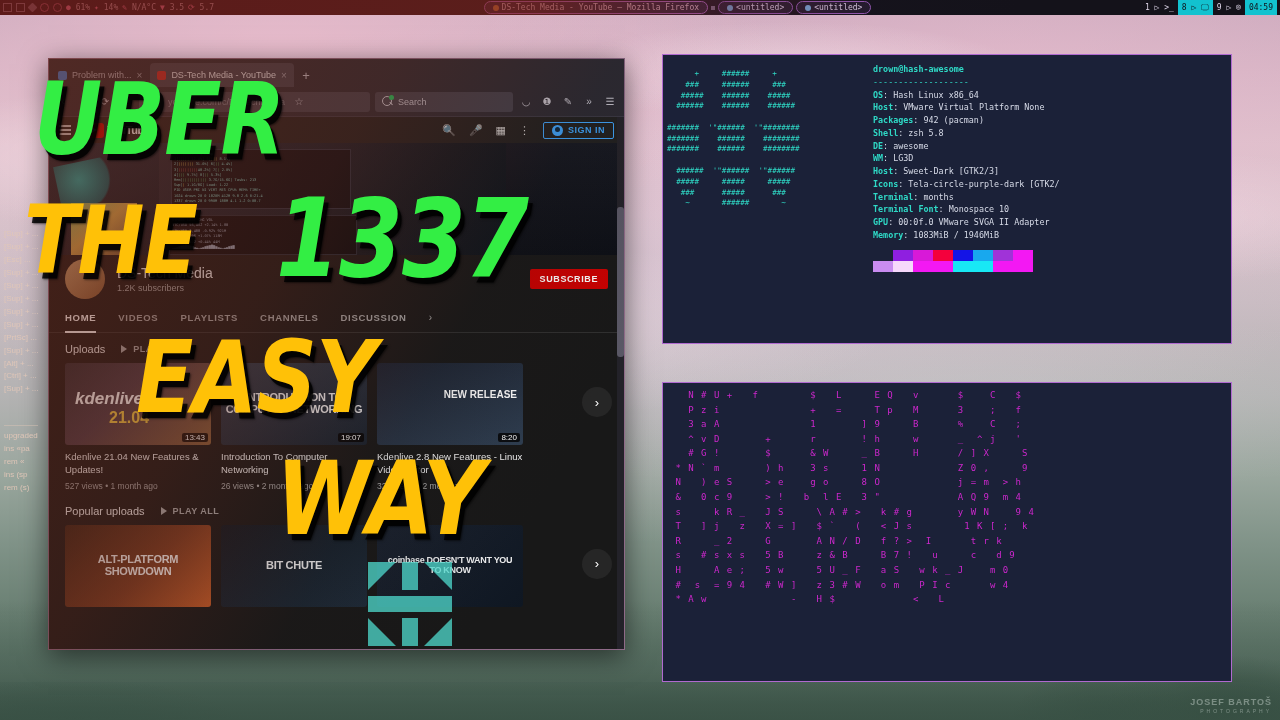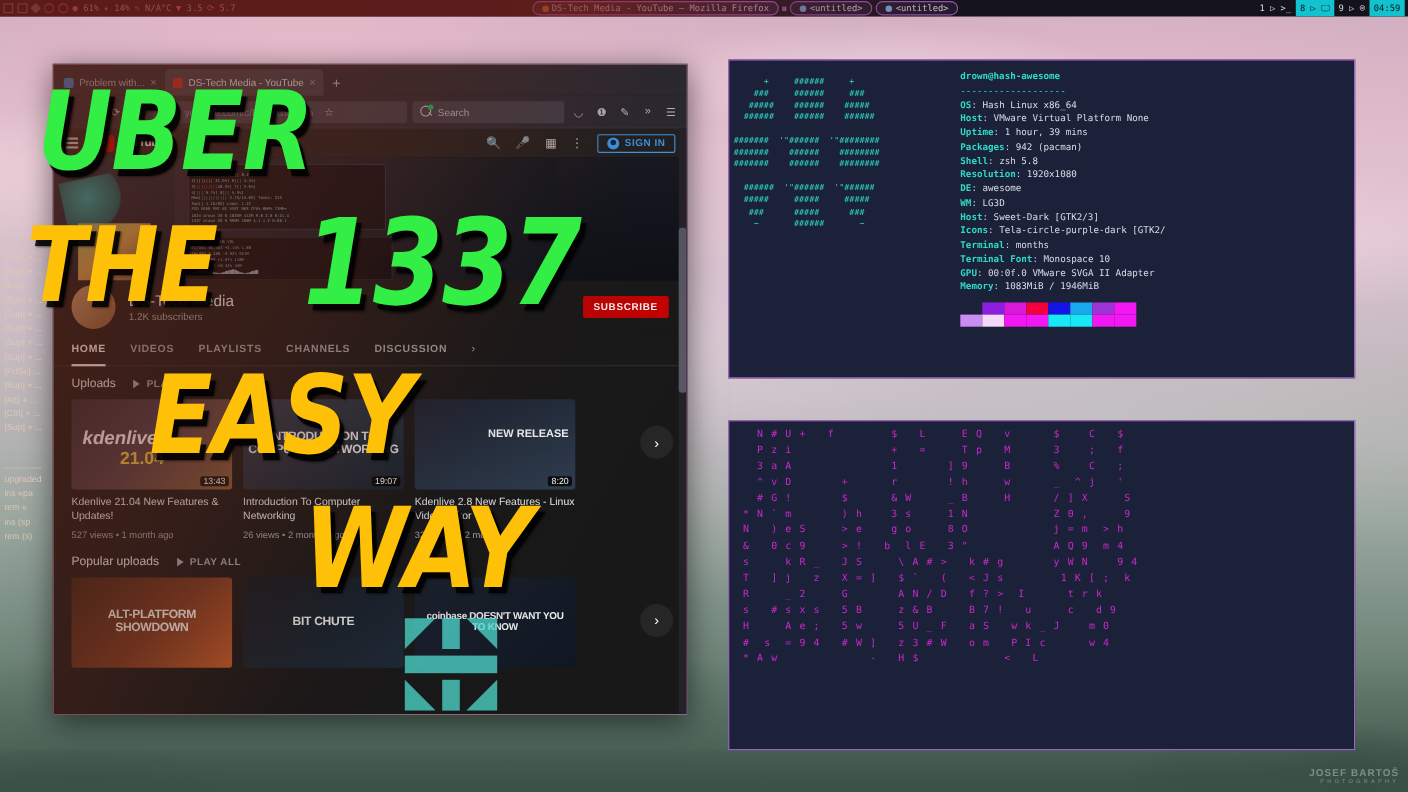--- a/index.html
+++ b/index.html
@@ -559,24 +559,22 @@
   ######  '"######  '"######
   #####     #####     #####
    ###      #####      ###
     ~       ######       ~</pre>
   <div id="nf-info">
     <div class="nf-user">drown@hash-awesome</div>
     <div class="nf-rule">-------------------</div>
     <div id="nf-rows">
         <div class="nf-row"><span class="nf-key">OS</span><span>: Hash Linux x86_64</span></div>
         <div class="nf-row"><span class="nf-key">Host</span><span>: VMware Virtual Platform None</span></div>
-        <div class="nf-row"><span class="nf-key">Uptime</span><span>: 1 hour, 39 mins</span></div>
         <div class="nf-row"><span class="nf-key">Packages</span><span>: 942 (pacman)</span></div>
         <div class="nf-row"><span class="nf-key">Shell</span><span>: zsh 5.8</span></div>
-        <div class="nf-row"><span class="nf-key">Resolution</span><span>: 1920x1080</span></div>
         <div class="nf-row"><span class="nf-key">DE</span><span>: awesome</span></div>
         <div class="nf-row"><span class="nf-key">WM</span><span>: LG3D</span></div>
         <div class="nf-row"><span class="nf-key">Host</span><span>: Sweet-Dark [GTK2/3]</span></div>
         <div class="nf-row"><span class="nf-key">Icons</span><span>: Tela-circle-purple-dark [GTK2/</span></div>
         <div class="nf-row"><span class="nf-key">Terminal</span><span>: months</span></div>
         <div class="nf-row"><span class="nf-key">Terminal Font</span><span>: Monospace 10</span></div>
         <div class="nf-row"><span class="nf-key">GPU</span><span>: 00:0f.0 VMware SVGA II Adapter</span></div>
         <div class="nf-row"><span class="nf-key">Memory</span><span>: 1083MiB / 1946MiB</span></div>
       </div>
     <div id="nf-palette">

